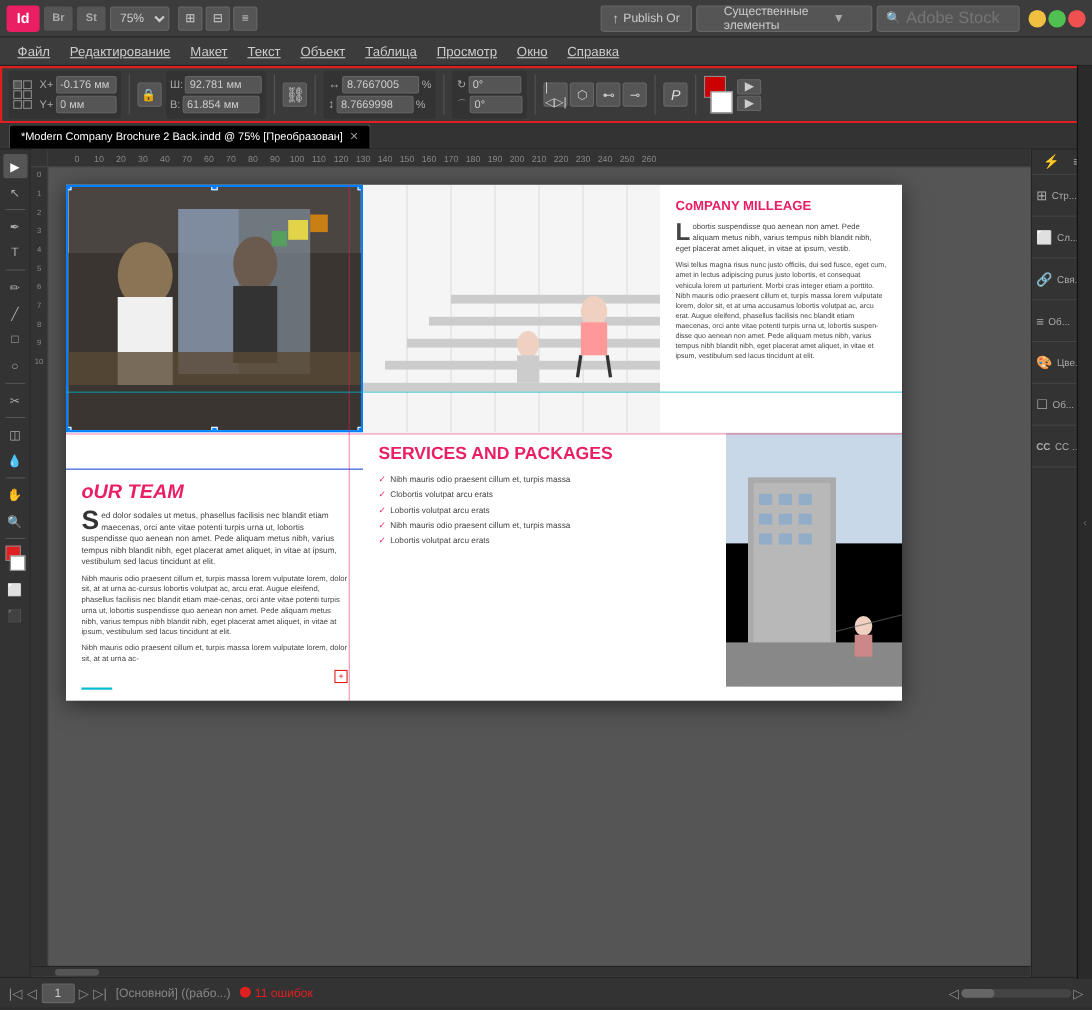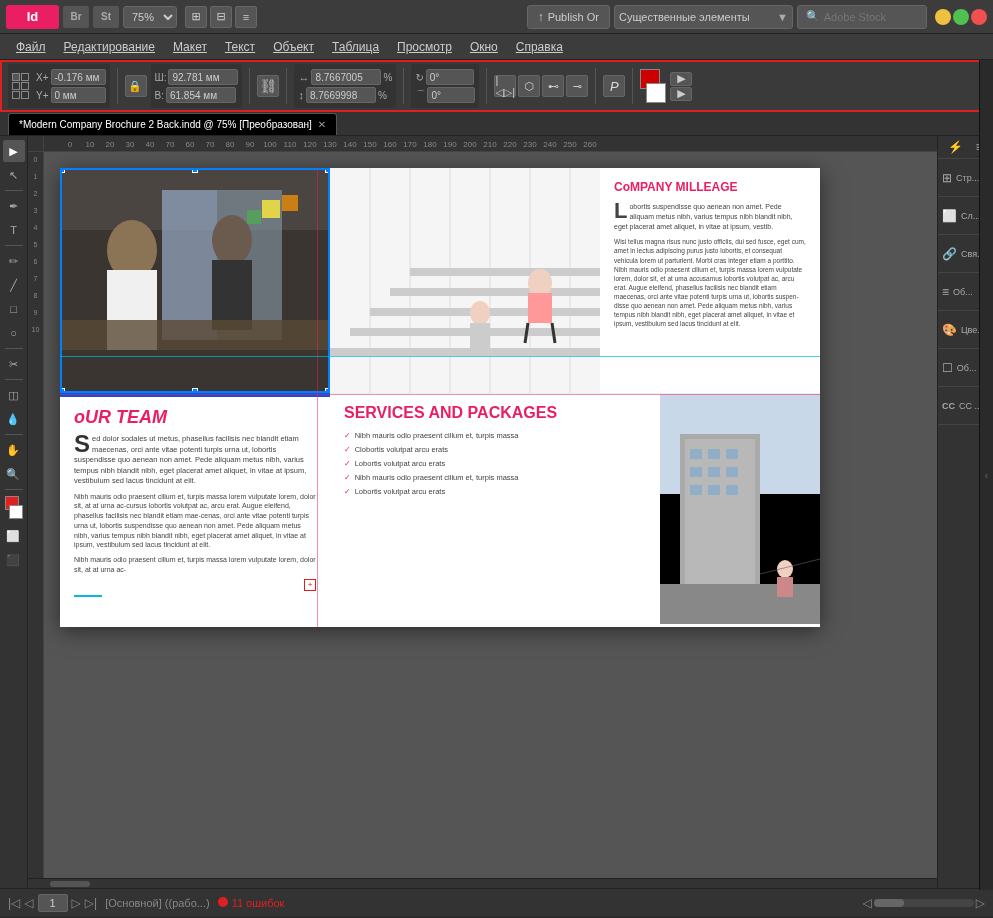--- a/index.html
+++ b/index.html
@@ -1,29 +1,29 @@
 <!DOCTYPE html>
 <html><head>
   <meta charset="utf-8">
   <style>
     * { margin: 0; padding: 0; box-sizing: border-box; }
     body { width: 993px; height: 918px; background: #2b2b2b; font-family: 'Segoe UI', Arial, sans-serif; overflow: hidden; color: #ccc; font-size: 12px; }
 
     
     .top-bar { display: flex; align-items: center; background: #3c3c3c; height: 34px; padding: 0 6px; gap: 4px; border-bottom: 1px solid #222; }
-    .app-logo { width: 53px; height: 24px; background: #e91e63; display: flex; align-items: center; justify-content: center; color: #fff; font-weight: bold; font-size: 13px; border-radius: 3px; flex-shrink: 0; }
+    .app-logo { width: 30px; height: 24px; background: #e91e63; display: flex; align-items: center; justify-content: center; color: #fff; font-weight: bold; font-size: 13px; border-radius: 3px; flex-shrink: 0; }
     .app-logo2 { width: 26px; height: 22px; background: #555; display: flex; align-items: center; justify-content: center; color: #aaa; font-size: 10px; font-weight: bold; border-radius: 2px; flex-shrink: 0; }
     .app-logo3 { width: 26px; height: 22px; background: #555; display: flex; align-items: center; justify-content: center; color: #aaa; font-size: 10px; font-weight: bold; border-radius: 2px; flex-shrink: 0; }
     .zoom-select { background: #555; color: #ccc; border: 1px solid #666; border-radius: 3px; padding: 1px 4px; height: 22px; font-size: 11px; width: 54px; }
     .top-bar-spacer { flex: 1; }
     .publish-btn { background: #555; color: #ccc; border: 1px solid #666; border-radius: 3px; padding: 2px 10px; height: 24px; font-size: 11px; display: flex; align-items: center; gap: 4px; cursor: pointer; }
     .publish-btn::before { content: '↑'; font-size: 12px; }
-    .elements-dropdown { background: #555; color: #ccc; border: 1px solid #666; border-radius: 3px; padding: 2px 4px; height: 24px; font-size: 11px; display: flex; align-items: center; gap: 4px; cursor: pointer; width: 179px; }
+    .elements-dropdown { background: #555; color: #ccc; border: 1px solid #666; border-radius: 3px; padding: 2px 24px; height: 24px; font-size: 11px; display: flex; align-items: center; gap: 4px; cursor: pointer; width: 160px; }
     .search-box { background: #555; color: #ccc; border: 1px solid #666; border-radius: 3px; padding: 2px 8px; height: 24px; font-size: 11px; width: 130px; display: flex; align-items: center; gap: 4px; }
-    .search-box input { background: transparent; border: none; color: #ccc; font-size: 11px; width: 100%; outline: none; }
+    .search-box input { background: transparent; border: none; color: #ccc; font-size: 15px; width: 100%; outline: none; }
     .win-controls { display: flex; gap: 2px; margin-left: 4px; }
     .win-btn { width: 16px; height: 16px; border-radius: 50%; border: none; cursor: pointer; }
     .win-min { background: #f0c040; }
     .win-max { background: #50c050; }
     .win-close { background: #f05050; }
 
     
     .menu-bar { display: flex; align-items: center; background: #3c3c3c; height: 26px; padding: 0 8px; gap: 2px; border-bottom: 1px solid #222; text-decoration: underline; }
     .menu-item { color: #ccc; padding: 2px 8px; border-radius: 3px; cursor: pointer; font-size: 12px; }
 
@@ -382,21 +382,21 @@
               <div style="font-size:7px;color:#444;line-height:1.4;margin-bottom:6px;">
                 <span style="font-size:22px;font-weight:bold;float:left;line-height:0.85;margin-right:2px;color:#444;">L</span>
                 <span>obortis suspendisse quo aenean non amet. Pede aliquam metus nibh, varius tempus nibh blandit nibh, eget placerat amet aliquet, in vitae at ipsum, vestib.</span>
               </div>
               <div style="font-size:6.5px;color:#444;line-height:1.4;">Wisi tellus magna risus nunc justo officiis, dui sed fusce, eget cum, amet in lectus adipiscing purus justo lobortis, et consequat vehicula lorem ut parturient. Morbi cras integer etiam a porttito. Nibh mauris odio praesent cillum et, turpis massa lorem vulputate lorem, dolor sit, et at uma accusamus lobortis volutpat ac, arcu erat. Augue eleifend, phasellus facilisis nec blandit etiam maecenas, orci ante vitae potenti turpis urna ut, lobortis suspen-disse quo aenean non amet. Pede aliquam metus nibh, varius tempus nibh blandit nibh, eget placerat amet aliquet, in vitae et ipsum, vestibulum sed lacus tincidunt at elit.</div>
             </div>
           </div>
 
           <div style="display:flex;">
 
-            <div style="width:270px;padding:10px 14px;border-top:4px solid #1d4ed8;overflow:hidden;position:relative;">
+            <div style="width:270px;padding:10px 14px;border-top:1px solid #1d4ed8;overflow:hidden;position:relative;margin-top:33px;">
               <div style="color:#e91e63;font-size:18px;font-weight:bold;font-style:italic;margin-bottom:6px;">oUR TEAM</div>
               <div style="font-size:7.5px;color:#444;line-height:1.4;margin-bottom:5px;">
                 <span style="font-size:24px;font-weight:bold;float:left;line-height:0.85;margin-right:2px;color:#333;">S</span>
                 <span>ed dolor sodales ut metus, phasellus facilisis nec blandit etiam maecenas, orci ante vitae potenti turpis urna ut, lobortis suspendisse quo aenean non amet. Pede aliquam metus nibh, varius tempus nibh blandit nibh, eget placerat amet aliquet, in vitae at ipsum, vestibulum sed lacus tincidunt at elit.</span>
               </div>
               <div style="font-size:7px;color:#444;line-height:1.4;margin-bottom:5px;">Nibh mauris odio praesent cillum et, turpis massa lorem vulputate lorem, dolor sit, at at urna ac-cursus lobortis volutpat ac, arcu erat. Augue eleifend, phasellus facilisis nec blandit etiam mae-cenas, orci ante vitae potenti turpis urna ut, lobortis suspendisse quo aenean non amet. Pede aliquam metus nibh, varius tempus nibh blandit nibh, eget placerat amet aliquet, in vitae at ipsum, vestibulum sed lacus tincidunt at elit.</div>
               <div style="font-size:7px;color:#444;line-height:1.4;">Nibh mauris odio praesent cillum et, turpis massa lorem vulputate lorem, dolor sit, at at urna ac-</div>
               <div style="display:flex;justify-content:flex-end;margin-top:4px;">
                 <div style="width:12px;height:12px;border:1px solid #e02020;display:flex;align-items:center;justify-content:center;font-size:8px;color:#e02020;cursor:pointer;">+</div>
               </div>

